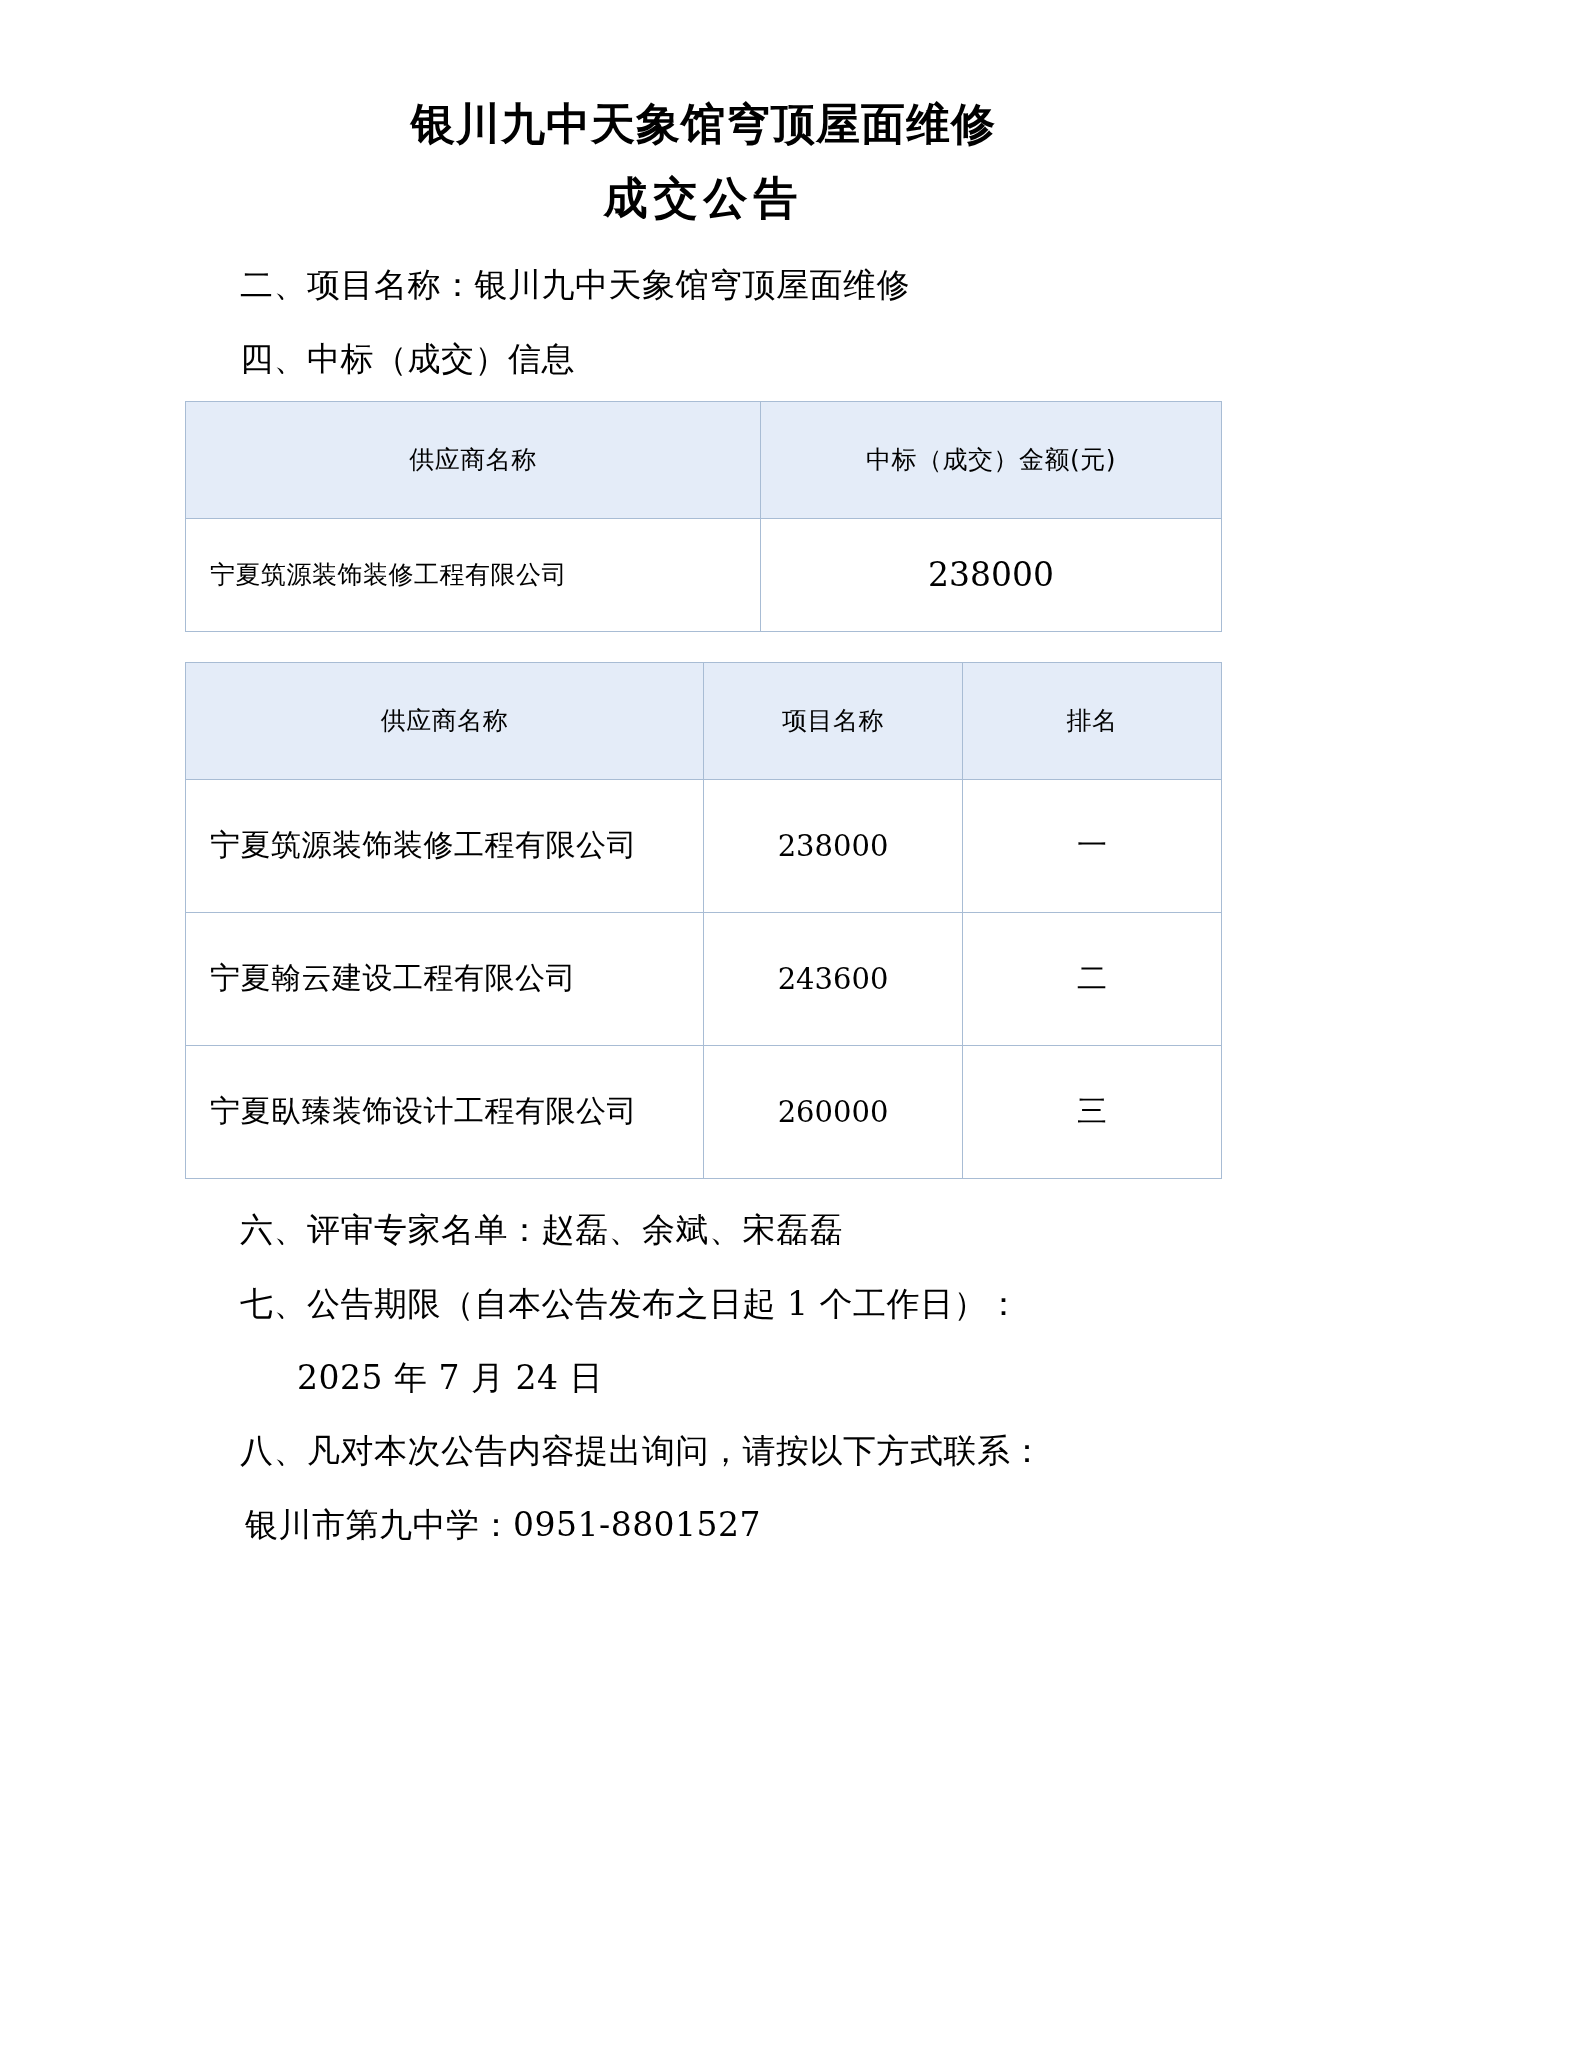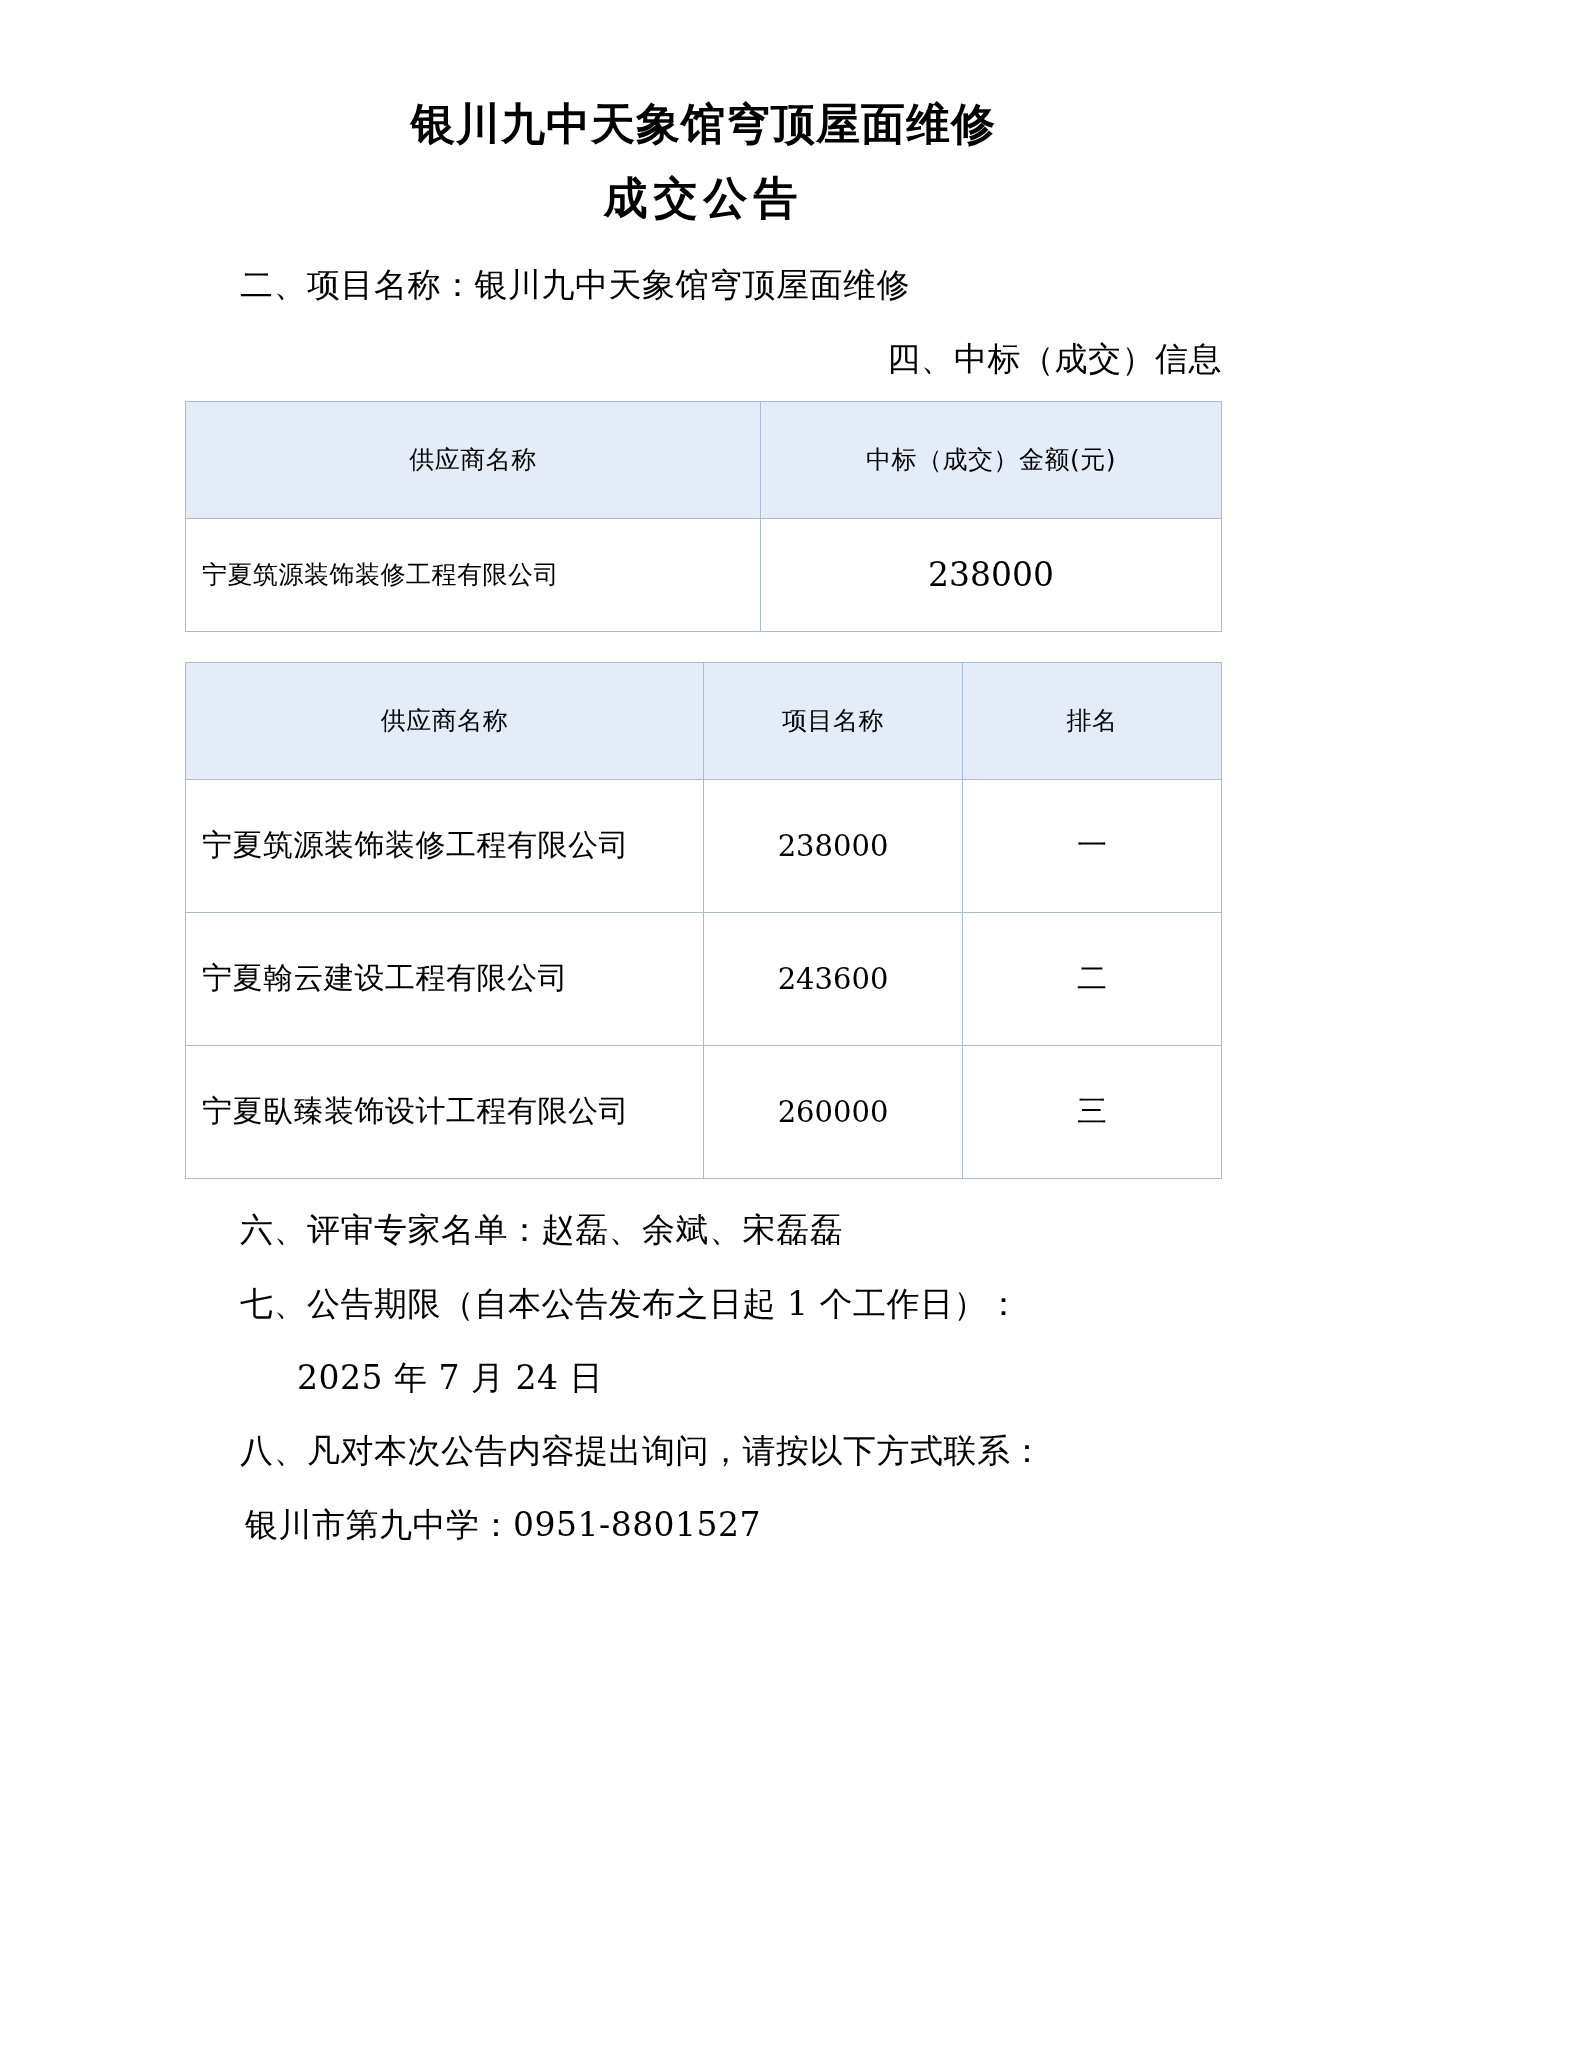--- a/index.html
+++ b/index.html
@@ -53,35 +53,34 @@
     white-space: pre-wrap;
   }
   .para.indent-extra {
     padding-left: 112px;
   }
   .para.indent-mid {
     padding-left: 60px;
   }
   .para.tight {
     margin-bottom: 20px;
-    text-align: right;
   }
 
   
   .tbl-wrap { margin: 0 0 0 0; }
   table.doc-table {
     border-collapse: collapse;
     width: 100%;
     table-layout: fixed;
     border: 1px solid #a8bcd4;
   }
   table.doc-table th,
   table.doc-table td {
     border: 1px solid #a8bcd4;
-    padding: 0 16px;
+    padding: 0 24px;
     vertical-align: middle;
   }
   table.doc-table thead th {
     background: #e4ecf8;
     font-family: "DejaVu Sans", "Liberation Sans", sans-serif;
     font-weight: normal;
     font-size: 25px;
     text-align: center;
     height: 116px;
     letter-spacing: 0.5px;

